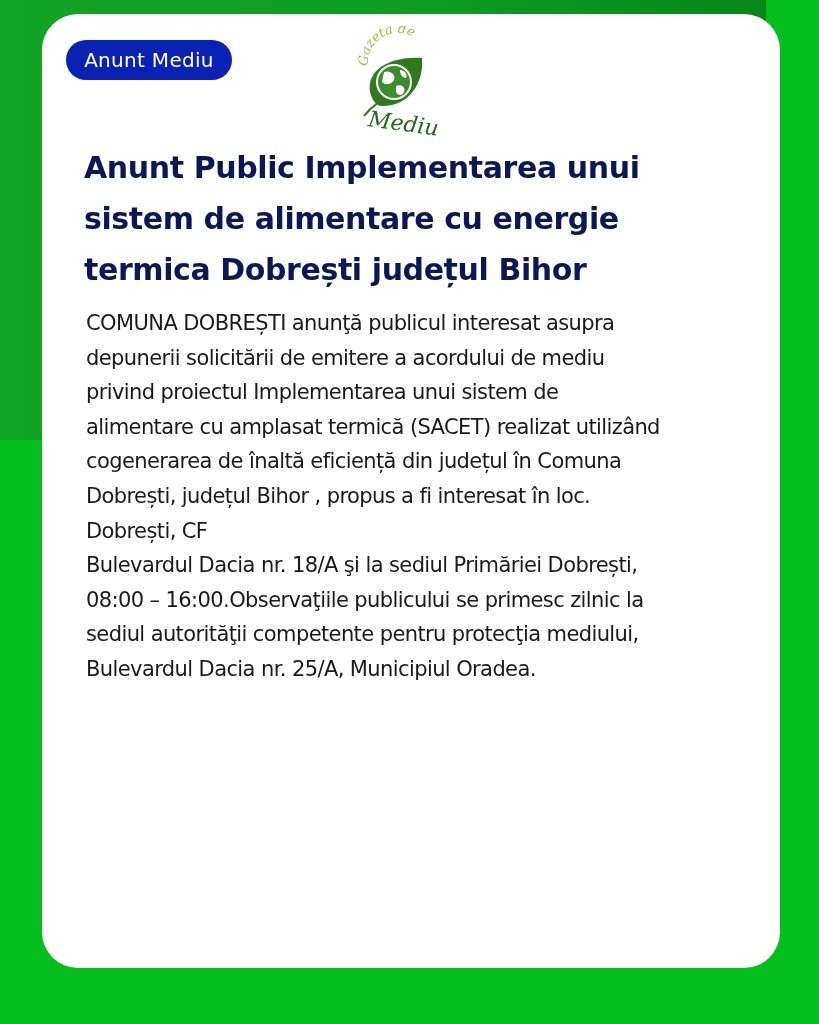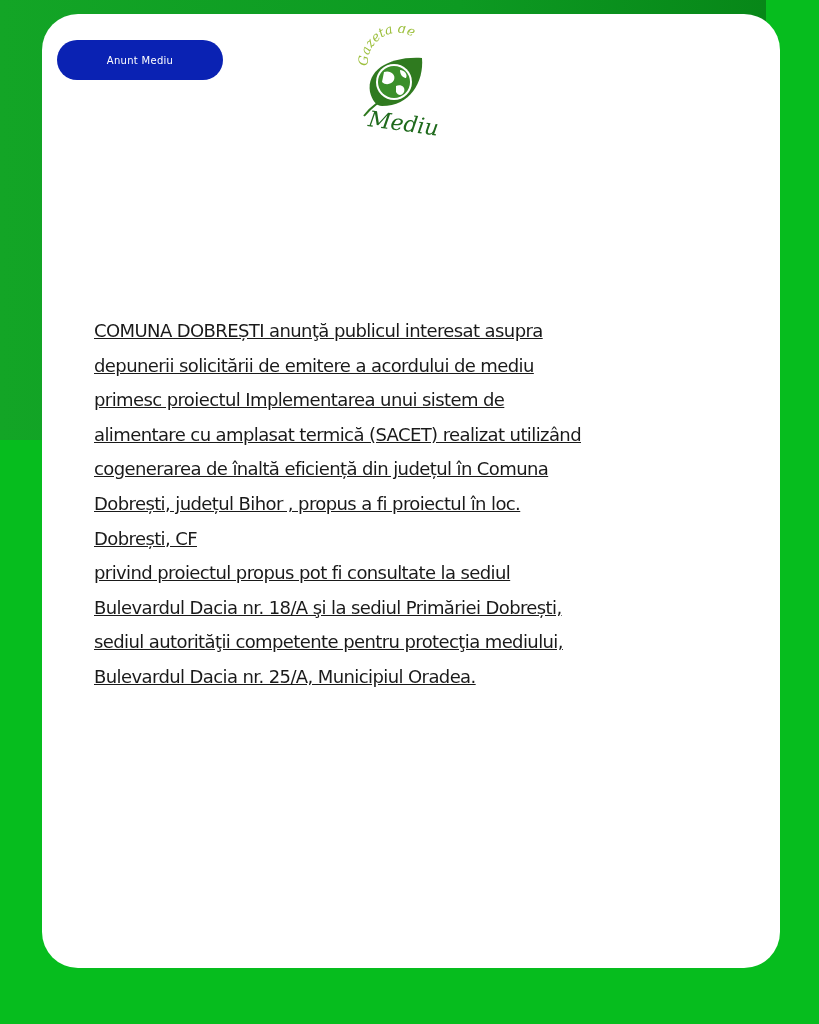--- a/index.html
+++ b/index.html
@@ -27,29 +27,29 @@
       left: 42px;
       top: 14px;
       width: 738px;
       height: 954px;
       background: #ffffff;
       border-radius: 36px;
       overflow: hidden;
     }
     .badge {
       position: absolute;
-      left: 15px;
+      left: 24px;
       top: 26px;
       width: 166px;
       height: 40px;
       background: #0a22b3;
       border-radius: 20px;
       color: #ffffff;
       font-family: "DejaVu Sans", sans-serif;
-      font-size: 10px;
+      font-size: 20px;
       letter-spacing: 0.3px;
       display: flex;
       align-items: center;
       justify-content: center;
     }
     .logo {
       position: absolute;
       left: 310px;
       top: 12px;
       width: 90px;
@@ -66,29 +66,28 @@
       font-weight: bold;
       font-size: 30px;
       line-height: 51px;
       letter-spacing: -0.4px;
     }
     .body-text {
       position: absolute;
       left: 44px;
       top: 292px;
       width: 690px;
-      margin: 8px;
+      margin: 0;
       color: #1a1a1a;
       font-family: "DejaVu Sans", sans-serif;
-      font-size: 18px;
+      font-size: 21px;
       line-height: 34.6px;
       letter-spacing: -0.6px;
       white-space: nowrap;
       overflow: hidden;
-      text-decoration: underline;
     }
     .body-text span {
       display: block;
     }
   </style>
 </head>
 <body>
 
 <div class="bg-dark"></div>
 
@@ -112,28 +111,33 @@
 
       <circle cx="42" cy="56" r="18" fill="#ffffff"></circle>
       <circle cx="42" cy="56" r="16" fill="#3b8f2a"></circle>
       <path d="M 32 46 C 38 44, 44 48, 42 54 C 40 58, 34 60, 30 56 Z" fill="#ffffff"></path>
       <path d="M 44 60 C 48 58, 54 60, 52 66 C 50 70, 46 70, 44 66 Z" fill="#ffffff"></path>
       <path d="M 48 44 C 52 44, 56 48, 54 52 C 52 52, 48 50, 48 44 Z" fill="#ffffff"></path>
       <text x="16" y="104" font-family="DejaVu Serif, serif" font-size="22" font-style="italic" fill="#1f6a1c" transform="rotate(8 45 98)">Mediu</text>
     </svg>
   </div>
 
+  <h1 class="title">
+    <span style="display:block">Anunt Public Implementarea unui</span>
+    <span style="display:block">sistem de alimentare cu energie</span>
+    <span style="display:block">termica Dobrești județul Bihor</span>
+  </h1>
 
   <div class="body-text">
     <span>COMUNA DOBREȘTI anunţă publicul interesat asupra</span>
     <span>depunerii solicitării de emitere a acordului de mediu</span>
-    <span>primesc proiectul Implementarea unui sistem de</span>
+    <span>privind proiectul Implementarea unui sistem de</span>
     <span>alimentare cu amplasat termică (SACET) realizat utilizând</span>
     <span>cogenerarea de înaltă eficiență din județul în Comuna</span>
-    <span>Dobrești, județul Bihor , propus a fi proiectul în loc.</span>
+    <span>Dobrești, județul Bihor , propus a fi interesat în loc.</span>
     <span>Dobrești, CF</span>
-    <span>privind proiectul propus pot fi consultate la sediul</span>
     <span>Bulevardul Dacia nr. 18/A şi la sediul Primăriei Dobrești,</span>
+    <span>08:00 – 16:00.Observaţiile publicului se primesc zilnic la</span>
     <span>sediul autorităţii competente pentru protecţia mediului,</span>
     <span>Bulevardul Dacia nr. 25/A, Municipiul Oradea.</span>
   </div>
 
 </div>
 
 </body></html>

